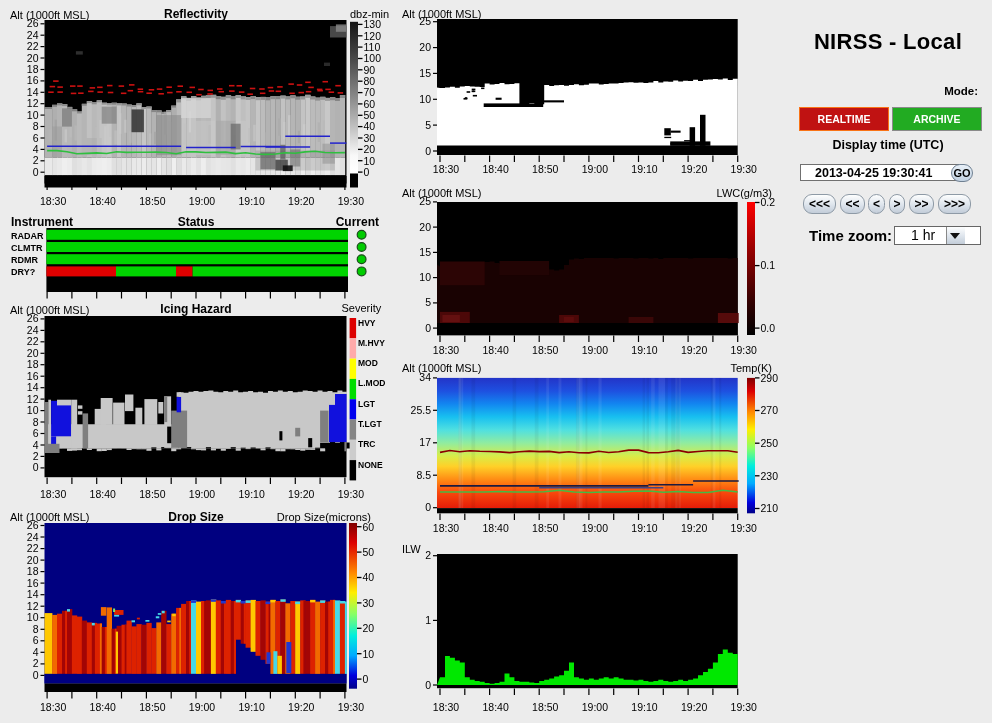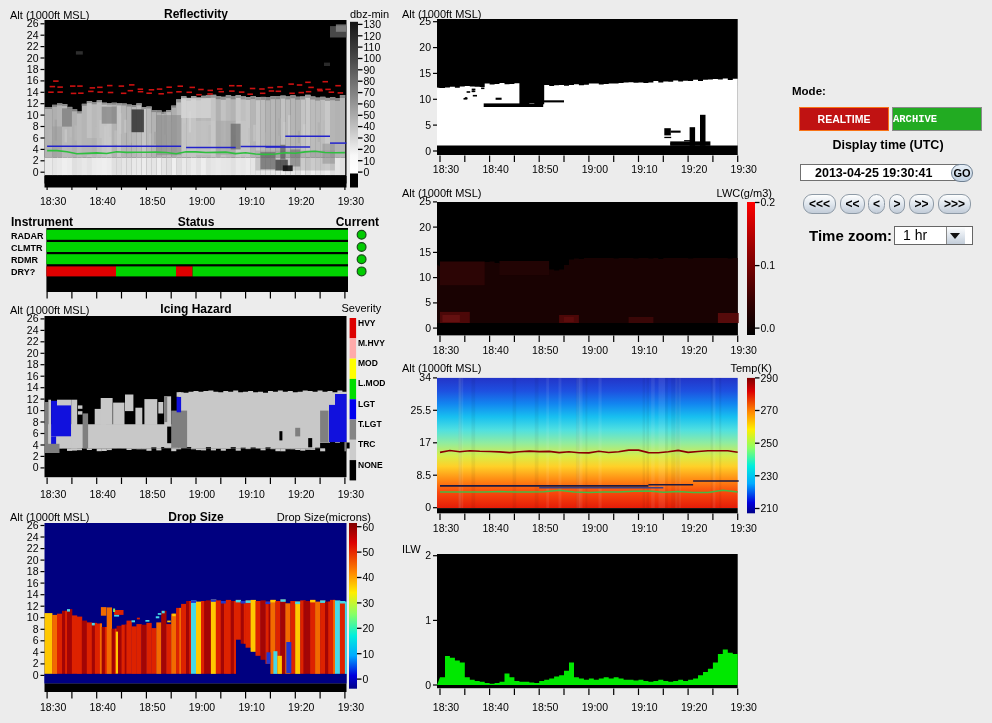--- a/index.html
+++ b/index.html
@@ -1035,29 +1035,30 @@
       <text x="694.1" y="711.0" font-size="10.5px" text-anchor="middle" font-weight="normal" fill="#000">19:20</text>
       <text x="743.7" y="711.0" font-size="10.5px" text-anchor="middle" font-weight="normal" fill="#000">19:30</text>
       <line x1="433.0" y1="685.0" x2="437.0" y2="685.0" stroke="#000" stroke-width="1.2"></line>
       <text x="431.0" y="688.5" font-size="10.5px" text-anchor="end" font-weight="normal" fill="#000">0</text>
       <line x1="433.0" y1="620.4" x2="437.0" y2="620.4" stroke="#000" stroke-width="1.2"></line>
       <text x="431.0" y="623.9" font-size="10.5px" text-anchor="end" font-weight="normal" fill="#000">1</text>
       <line x1="433.0" y1="555.7" x2="437.0" y2="555.7" stroke="#000" stroke-width="1.2"></line>
       <text x="431.0" y="559.2" font-size="10.5px" text-anchor="end" font-weight="normal" fill="#000">2</text>
     </svg>
 
-<div style="position:absolute;left:792px;top:85px;width:186px;text-align:left;font-weight:bold;font-size:11.5px;">Mode:</div>
+<div style="position:absolute;left:792px;top:29px;width:192px;text-align:center;font-weight:bold;font-size:22px;letter-spacing:0.3px;">NIRSS - Local</div>
+<div style="position:absolute;left:792px;top:85px;width:186px;text-align:right;font-weight:bold;font-size:11.5px;">Mode:</div>
 <div style="position:absolute;left:799px;top:107px;width:88px;height:22px;background:#c01212;border:1px solid #f97316;color:#fff;font-weight:bold;font-size:10.5px;text-align:center;line-height:22px;">REALTIME</div>
-<div style="position:absolute;left:892px;top:107px;width:88px;height:22px;background:#22ab22;border:1px solid #8a8a8a;color:#fff;font-weight:bold;font-size:10.5px;text-align:left;line-height:22px;font-family:Liberation Mono, monospace;">ARCHIVE</div>
+<div style="position:absolute;left:892px;top:107px;width:88px;height:22px;background:#22ab22;border:1px solid #8a8a8a;color:#fff;font-weight:bold;font-size:10.5px;text-align:center;line-height:22px;">ARCHIVE</div>
 <div style="position:absolute;left:792px;top:138px;width:192px;text-align:center;font-weight:bold;font-size:12.5px;">Display time (UTC)</div>
 <div style="position:absolute;left:800px;top:164px;width:143px;height:15px;background:#fff;border:1px solid #707070;font-weight:bold;font-size:12.5px;padding:0 0 0 14px;line-height:16px;">2013-04-25 19:30:41</div>
 <div class="mbtn" style="left:951px;top:164px;width:20px;height:16px;font-size:11px;line-height:16px;border:1px solid #6f8092;background:linear-gradient(180deg,#e8f0f8,#c2d2e2);">GO</div>
 <div class="mbtn" style="left:803px;top:194px;width:31px;">&lt;&lt;&lt;</div>
 <div class="mbtn" style="left:840px;top:194px;width:23px;">&lt;&lt;</div>
 <div class="mbtn" style="left:868px;top:194px;width:15px;">&lt;</div>
 <div class="mbtn" style="left:889px;top:194px;width:14px;">&gt;</div>
 <div class="mbtn" style="left:909px;top:194px;width:23px;">&gt;&gt;</div>
 <div class="mbtn" style="left:938px;top:194px;width:31px;">&gt;&gt;&gt;</div>
 <div style="position:absolute;left:809px;top:227px;font-weight:bold;font-size:15px;">Time zoom:</div>
-<div style="position:absolute;left:894px;top:226px;width:69px;height:17px;background:#fff;border:1px solid #666;font-size:14px;padding-left:8px;line-height:17px;">1 hr</div>
+<div style="position:absolute;left:894px;top:226px;width:69px;height:17px;background:#fff;border:1px solid #666;font-size:14px;padding-left:16px;line-height:17px;">1 hr</div>
 <div style="position:absolute;left:946px;top:227px;width:18px;height:17px;background:linear-gradient(180deg,#fdfefe,#dde4ec 55%,#c3cdd9);border-left:1px solid #888;"></div>
 <div style="position:absolute;left:950px;top:233px;width:0;height:0;border-left:5px solid transparent;border-right:5px solid transparent;border-top:6px solid #111;"></div>
 
 </div>
 </body></html>

